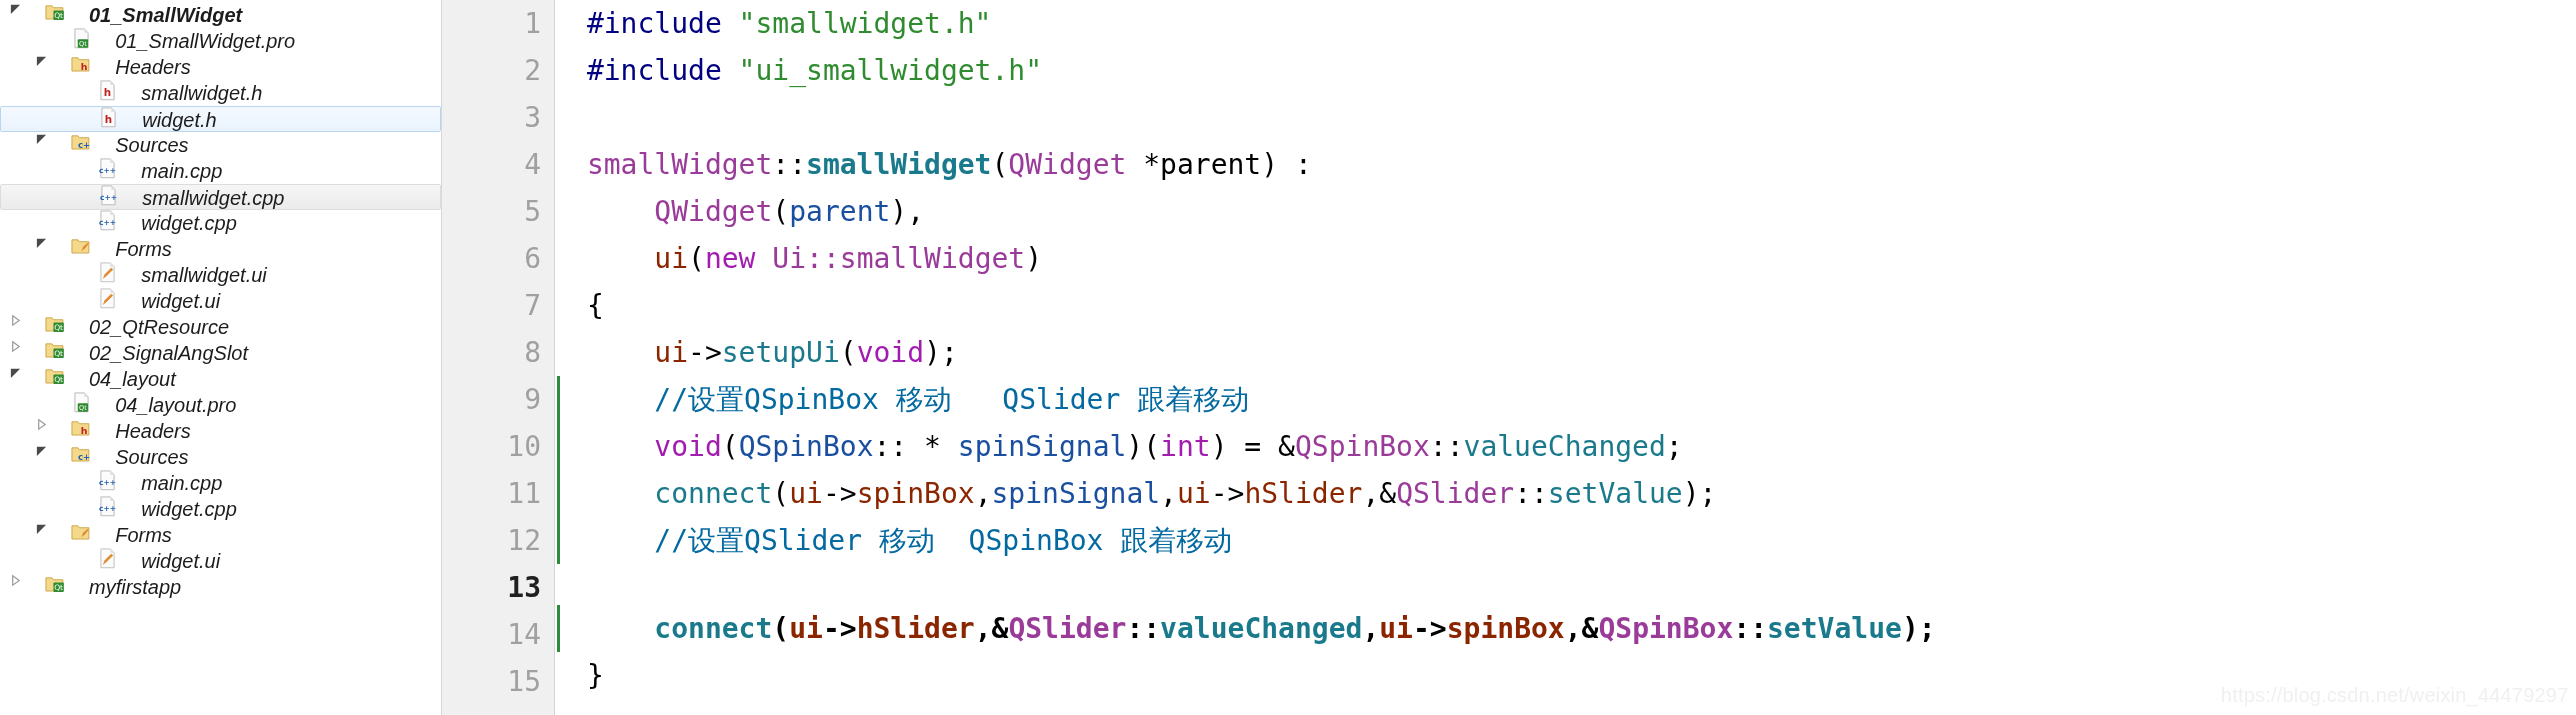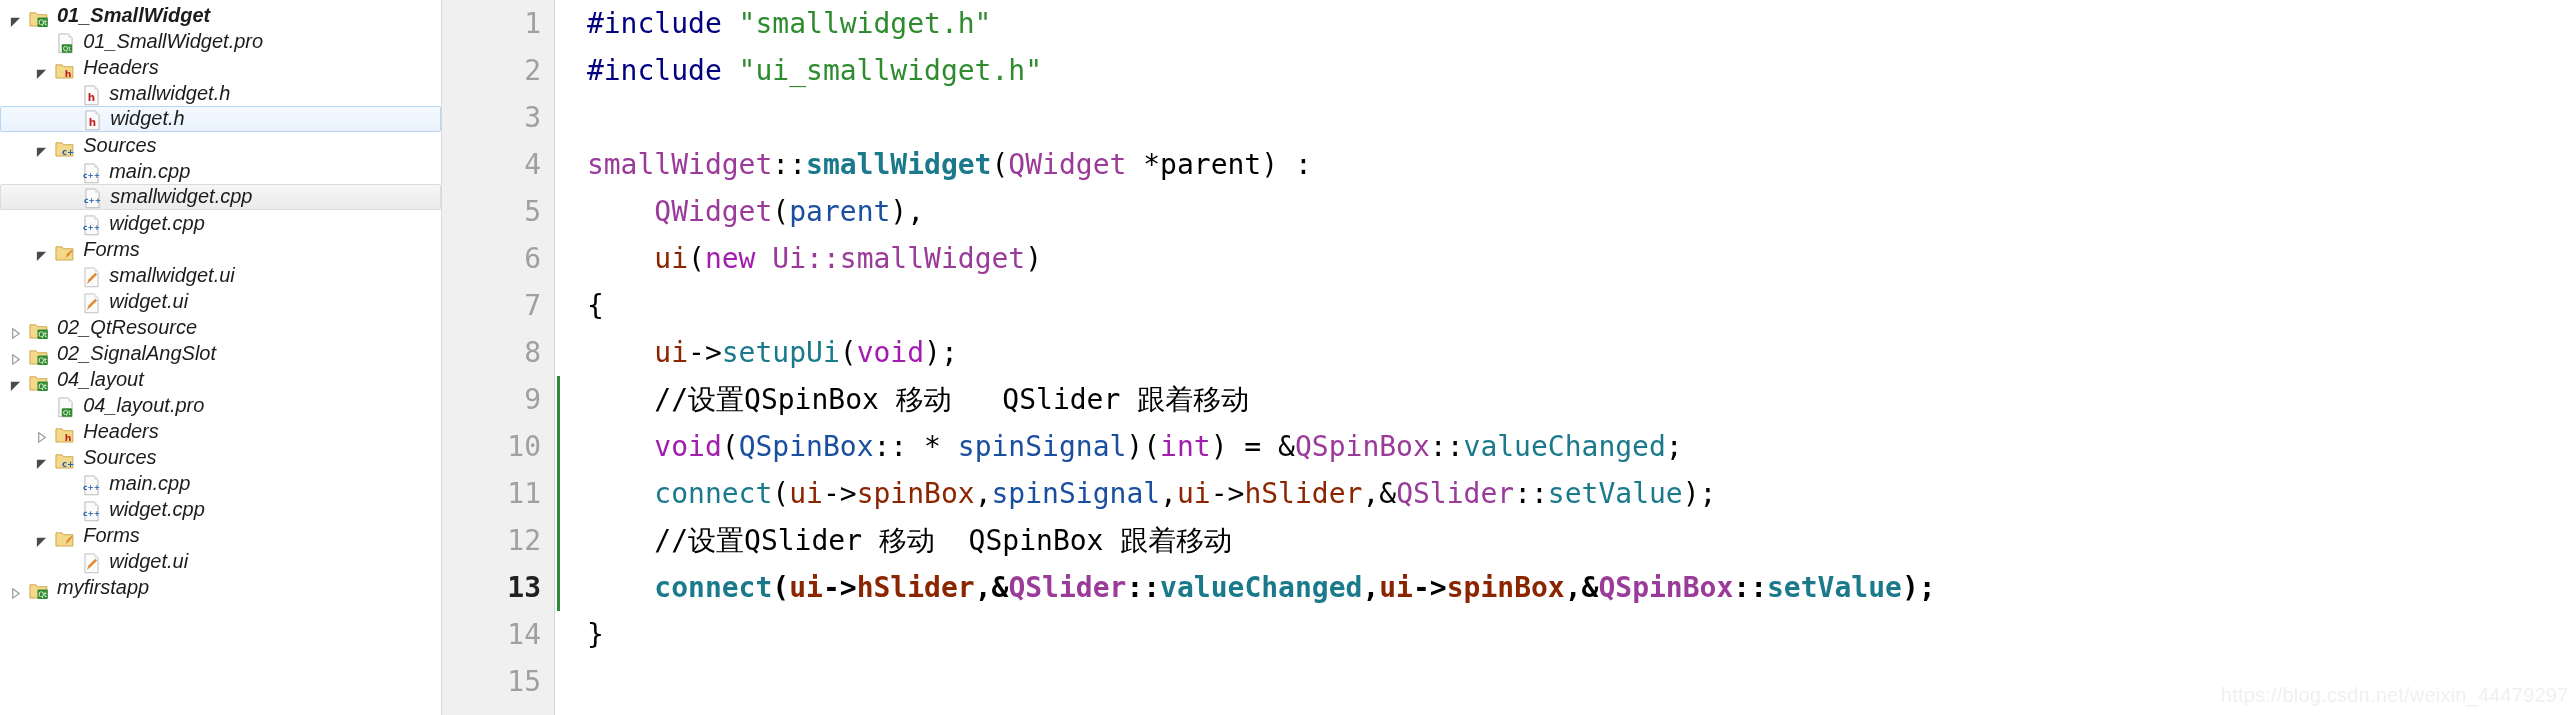--- a/index.html
+++ b/index.html
@@ -25,26 +25,27 @@
     background: #ffffff;
     border-right: 1.9px solid #d8d8d8;
     padding-top: 1.9px;
     flex: 0 0 442px;
     overflow: hidden;
   }
   .tree-row {
     position: relative;
     height: 26px;
     display: flex;
-    align-items: flex-end;
+    align-items: flex-start;
     white-space: nowrap;
     font-family: "Liberation Sans", sans-serif;
     font-size: 20px;
     color: #1c1c1c;
     padding-right: 21px;
+    gap: 16px;
   }
   .tree-row.sel-focus {
     background: linear-gradient(to bottom,#f4f9ff,#eaf3fd);
     border: 0.9px solid #b8d6f2;
     border-radius: 1.9px;
   }
   .tree-row.sel-blur {
     background: linear-gradient(to bottom,#f6f6f6,#ebebeb);
     border: 0.9px solid #dcdcdc;
     border-radius: 1.9px;
@@ -121,32 +122,32 @@
     padding-left: 30px;
     position: relative;
   }
   .cl.blockbar::before {
     content: "";
     position: absolute;
     left: 0; top: 0;
     width: 2.8px; height: 47px;
     background: #2e8b3d;
   }
-  .cl.boldline { font-weight: bold; }
+  .cl.boldline { font-weight: bold; margin-top: 41px; }
 
   
   .t-pre   { color: #000080; }           
   .t-str   { color: #2e8b2e; }           
   .t-cls   { color: #9a3b9a; }           
   .t-fndef { color: #1a7a8c; font-weight: bold; } 
   .t-fn    { color: #1a7a8c; }           
   .t-kw    { color: #a21caf; }           
   .t-var   { color: #8b2500; }           
   .t-id    { color: #1a4fa0; }           
-  .t-cmt   { color: #000000; }           
+  .t-cmt   { color: #0369a1; }           
   .t-pl    { color: #000000; }           
 
   
   #watermark {
     position: absolute;
     right: 7.5px;
     bottom: 9.4px;
     font-family: "Liberation Sans", sans-serif;
     font-size: 20px;
     color: #f0f0f0;

